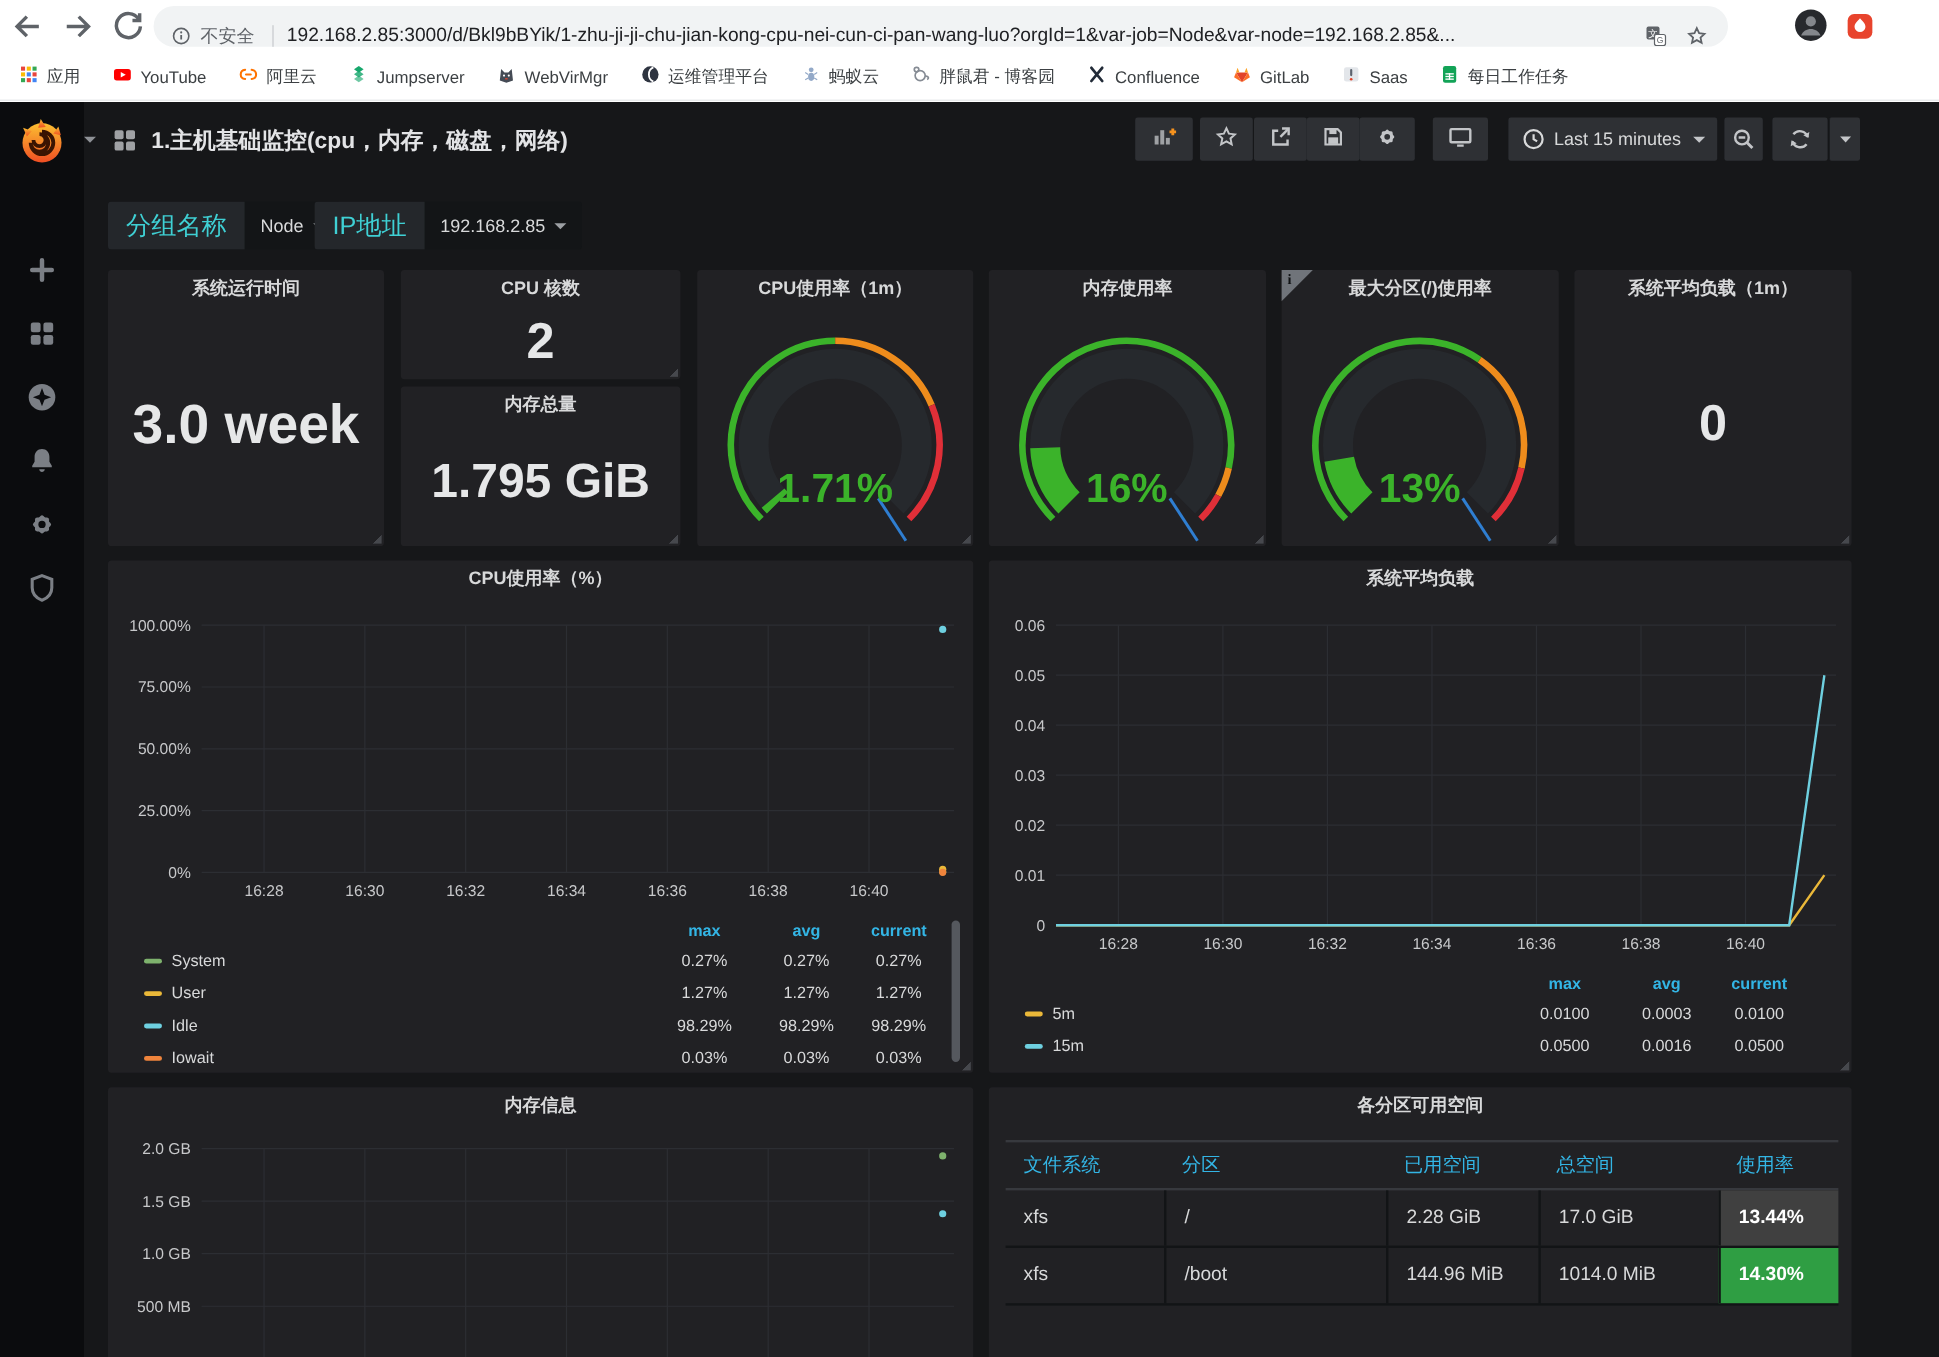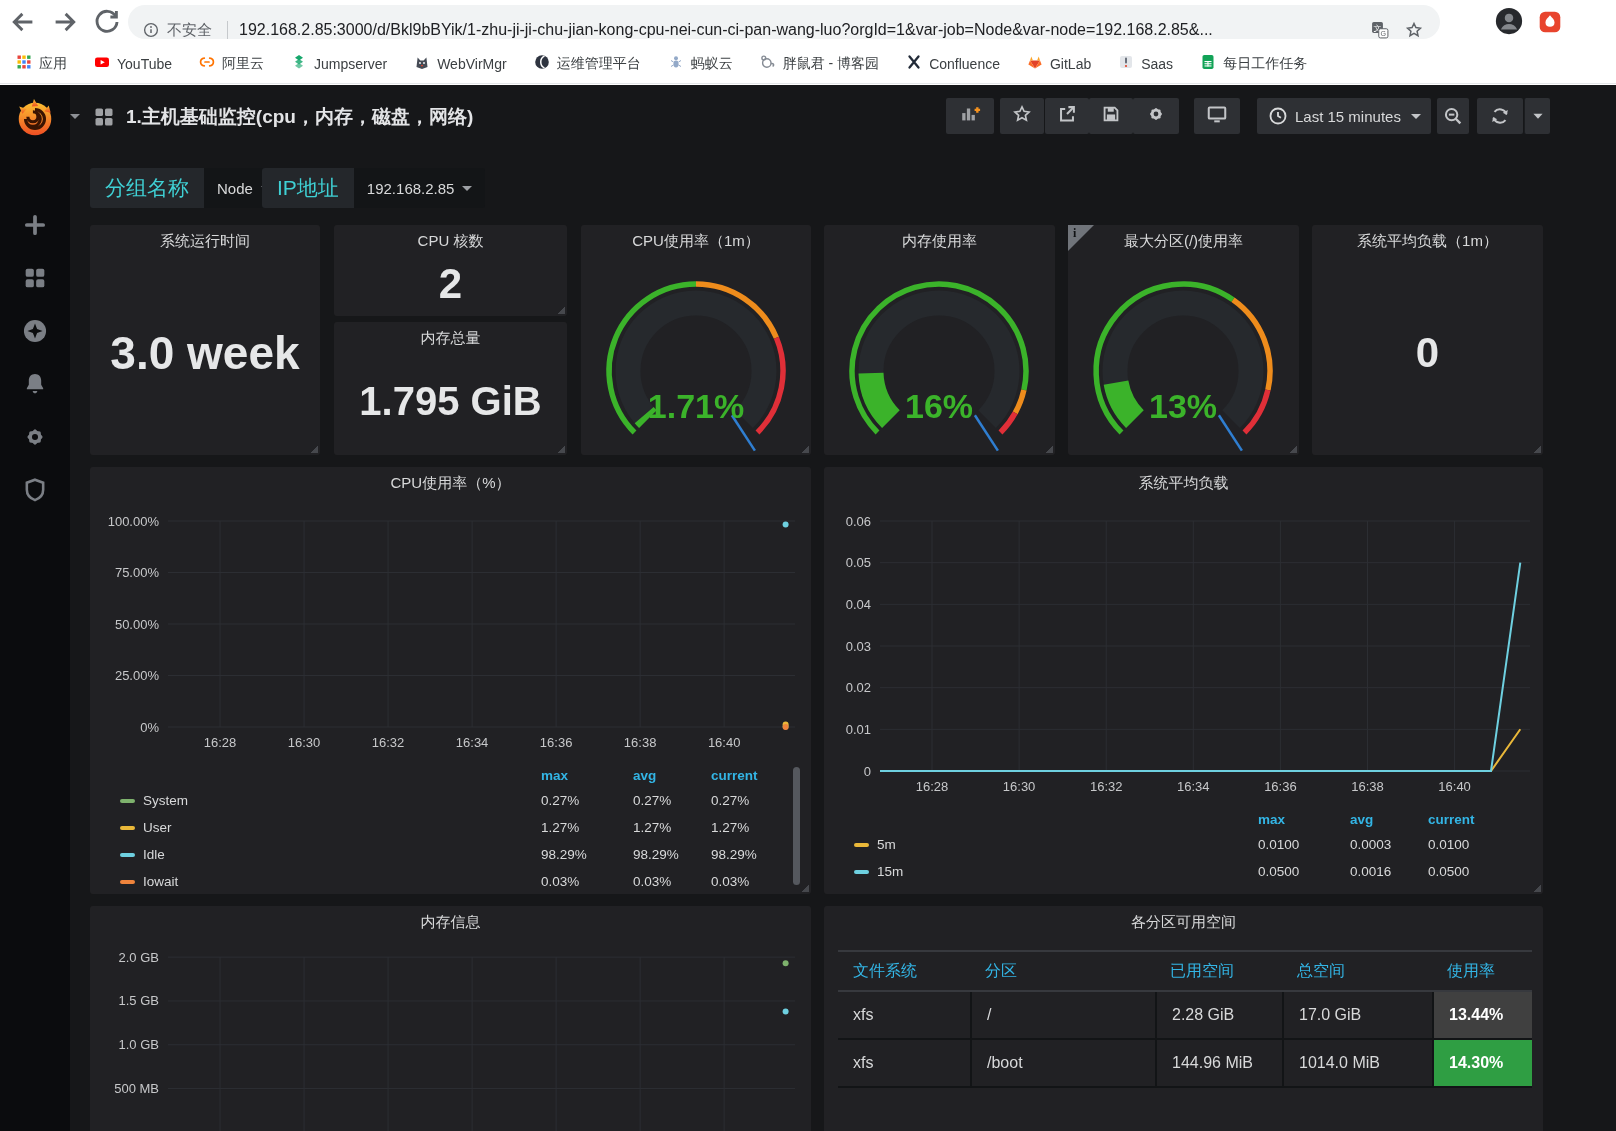--- a/index.html
+++ b/index.html
@@ -39,31 +39,31 @@
   .var-group{position:absolute;top:83px;height:40px;display:flex;border-radius:3px;overflow:hidden;cursor:pointer;}
   .var-label{background:#24272b;color:#3fd0d4;font-size:21px;display:flex;align-items:center;padding:0 15px;}
   .var-value{background:#131517;color:#d8d9da;font-size:15px;display:flex;align-items:center;padding:0 13px;gap:8px;}
   .var-value .cd{width:0;height:0;border-left:5px solid transparent;border-right:5px solid transparent;
     border-top:5px solid #9da0a4;}
   
   .panel{position:absolute;background:#212124;border-radius:3px;}
   .panel::after{content:"";position:absolute;right:2px;bottom:2px;width:8px;height:8px;
     background:linear-gradient(135deg,transparent 55%,#46484d 55%);}
   .ptitle{position:absolute;top:0;left:0;right:0;height:30px;line-height:32px;text-align:center;
-    color:#d8d9da;font-weight:400;font-size:15px;cursor:pointer;white-space:nowrap;}
+    color:#d8d9da;font-weight:700;font-size:15px;cursor:pointer;white-space:nowrap;}
   .stat-value{position:absolute;left:0;right:0;top:26px;bottom:0;display:flex;align-items:center;
     justify-content:center;color:#e6e7e8;font-weight:700;}
   .info-corner{position:absolute;left:0;top:0;width:0;height:0;border-top:26px solid #70747a;
     border-right:26px solid transparent;}
   .info-corner span{position:absolute;left:5px;top:-25px;color:#101214;font-size:12px;font-weight:700;font-family:"Liberation Serif",serif;}
   
   .legend{position:absolute;left:30px;}
   .lg-row{display:grid;grid-template-columns:1fr 92px 78px 76px;align-items:center;height:27px;font-size:13.5px;color:#d8d9da;}
   .lg-row.head{height:24px;}
-  .lg-row .num{text-align:left;}
+  .lg-row .num{text-align:center;}
   .lg-row.head .num{color:#33b5e5;font-weight:700;cursor:pointer;}
   .lg-name{display:flex;align-items:center;gap:8px;cursor:pointer;}
   .lg-swatch{width:15px;height:4px;border-radius:2px;display:inline-block;}
   .lg-scroll{position:absolute;right:11px;width:7px;border-radius:4px;background:#55585e;}
   
   .gtable{position:absolute;left:14px;right:11px;top:44px;}
   .trow{display:grid;grid-template-columns:132px 185px 127px 150px 100px;}
   .trow.thead{height:38px;border-top:2px solid #37393e;border-bottom:2px solid #37393e;}
   .trow.thead .tcell{color:#33b5e5;font-size:16px;cursor:pointer;}
   .tcell{display:flex;align-items:center;padding-left:15px;color:#d8d9da;font-size:16px;box-sizing:border-box;}

